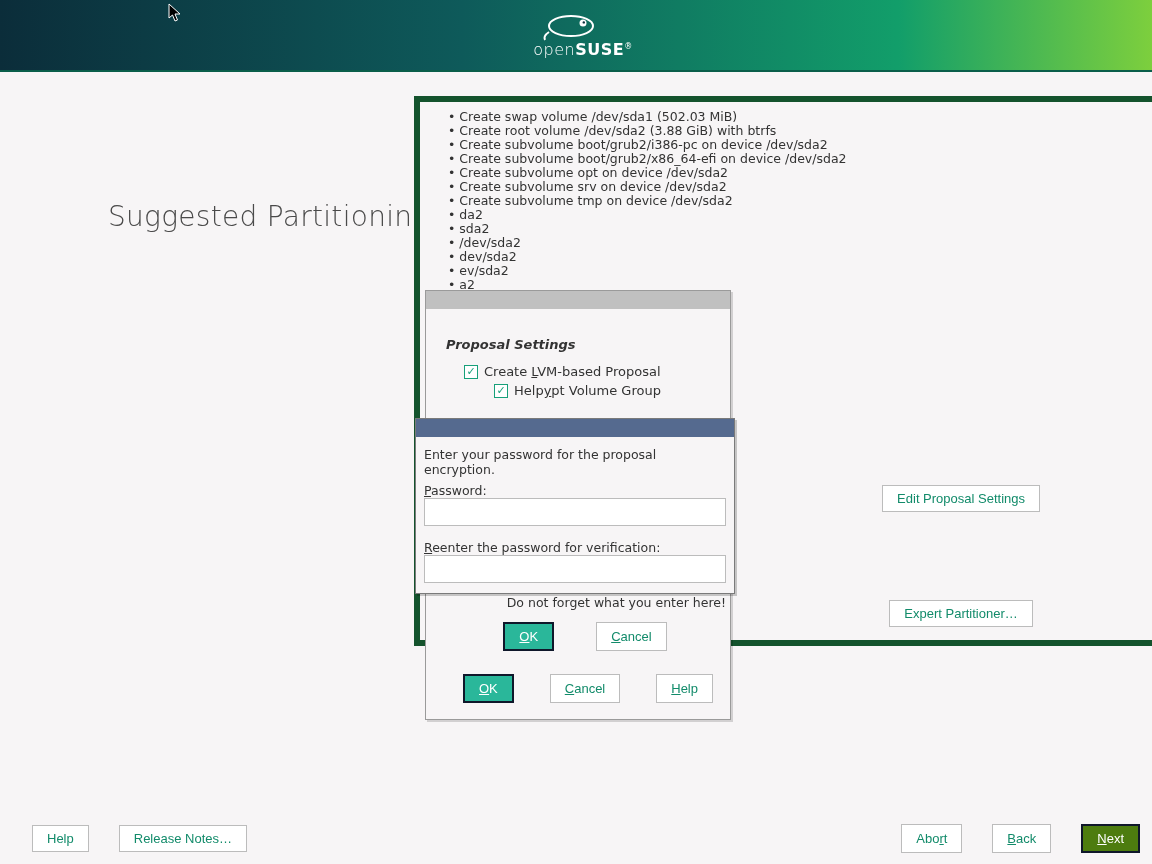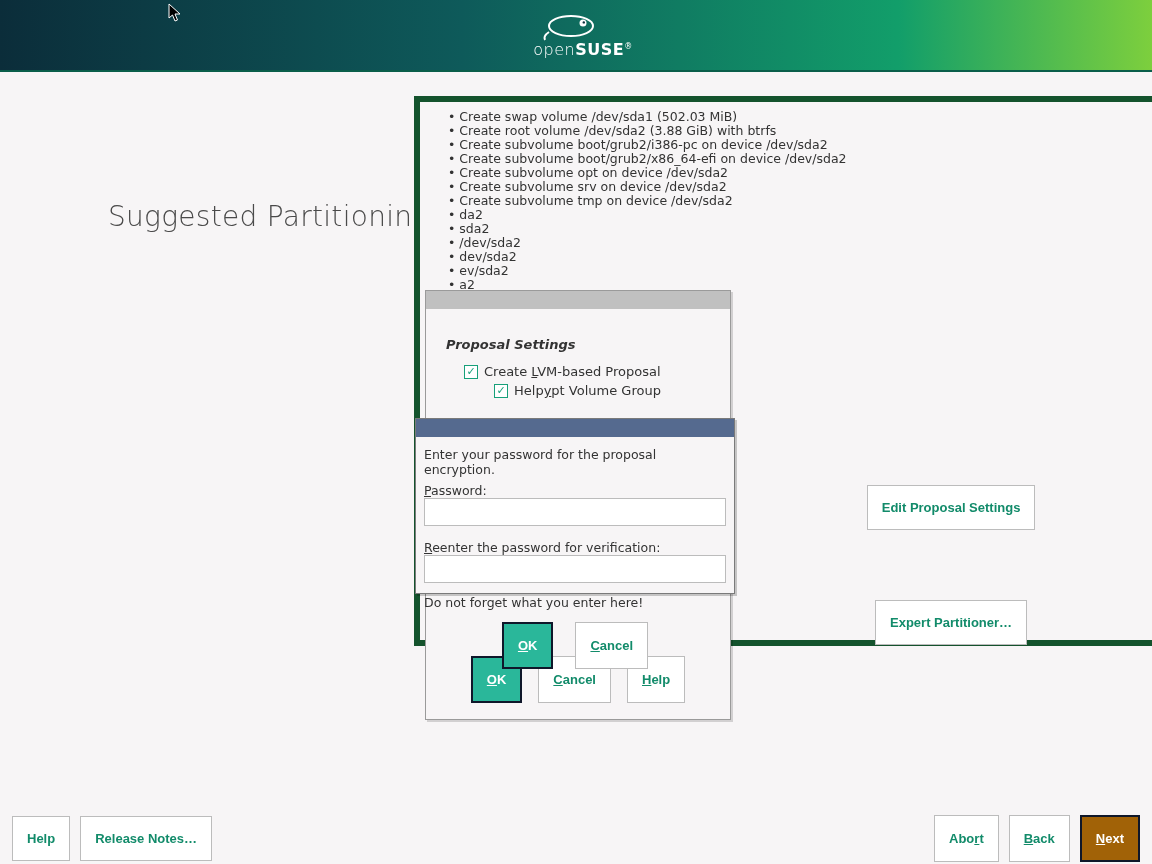--- a/index.html
+++ b/index.html
@@ -57,34 +57,35 @@
   .partition-list li { list-style: none; margin: 0; padding: 0; }
   .partition-list li::before { content: "• "; }
 
   .panel-buttons {
     position: absolute; width: 100%; text-align: center;
   }
   .btn {
     display: inline-block;
     background: #fff;
     border: 1px solid #bcbcbc;
-    padding: 14px 14px;
+    padding: 5px 14px;
     font-size: 13px;
     color: #128b6a;
-    font-weight: 700;
+    font-weight: 400;
     cursor: pointer;
+    margin-left: 20px;
   }
   .btn u { text-decoration: underline; }
   .btn.primary {
     background: #2ab79a;
     color: #fff;
     border: 2px solid #0f172a;
   }
   .btn.primary.highlight {
-    background: #a16207;
+    background: #4d7c0f;
   }
   .btn.wide { min-width: 140px; }
 
   .row-proposal { top: 383px; }
   .row-create   { top: 459px; }
 
   
   .modal-proposal {
     position: absolute; top: 218px; left: 425px; width: 306px; height: 430px;
     background: #f7f5f6;
@@ -118,21 +119,21 @@
   }
   .modal-password .titlebar {
     height: 18px; background: #556a8f;
   }
   .modal-password .content { padding: 10px 8px 0 8px; font-size: 12.5px; color:#333; }
   .modal-password .lbl { margin-top: 6px; display:block; }
   .modal-password input[type=password] {
     width: 100%; height: 28px; border: 1px solid #bcbcbc; background:#fff; padding: 4px 6px; font-size: 13px;
   }
   .modal-password input.focused { outline: none; }
-  .modal-password .warn { text-align:left; margin-top: 12px; font-size: 12.5px; }
+  .modal-password .warn { text-align:right; margin-top: 12px; font-size: 12.5px; }
   .modal-password .btnrow { display:flex; justify-content:center; gap: 22px; margin-top: 12px; }
 
   
   .footer {
     position: absolute; left: 0; right: 0; bottom: 0; height: 52px;
     display:flex; align-items:center; justify-content: space-between;
     padding: 0 12px;
   }
   .footer .left-group, .footer .right-group { display:flex; gap: 10px; }
 </style>

